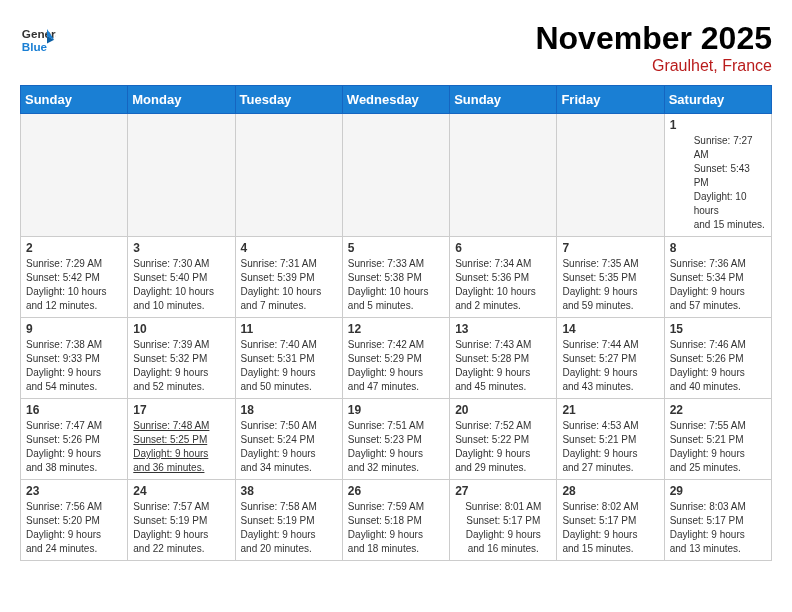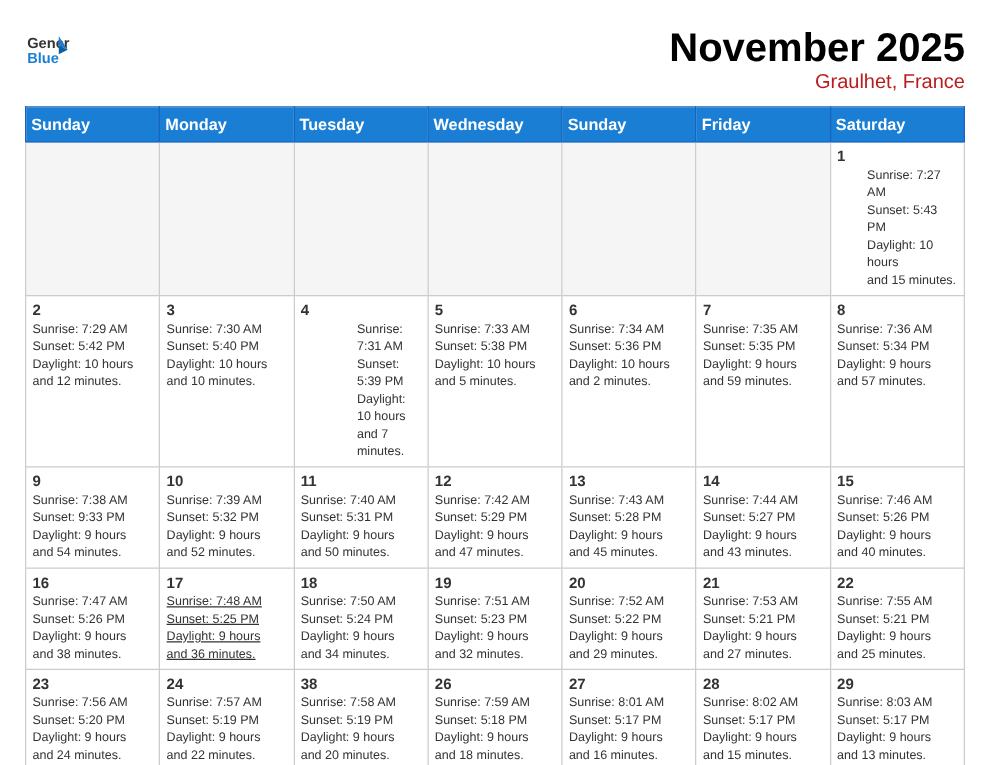--- a/index.html
+++ b/index.html
@@ -137,21 +137,21 @@
         </td>
         <td>
           <span class="day-num">3</span>
           <div class="cell-info" style="white-space: pre-line;">Sunrise: 7:30 AM
 Sunset: 5:40 PM
 Daylight: 10 hours
 and 10 minutes.</div>
         </td>
         <td>
           <span class="day-num">4</span>
-          <div class="cell-info" style="white-space: pre-line; margin-left: 45px;">Sunrise: 7:31 AM
+          <div class="cell-info" style="white-space: pre-line;">Sunrise: 7:31 AM
 Sunset: 5:39 PM
 Daylight: 10 hours
 and 7 minutes.</div>
         </td>
         <td>
           <span class="day-num">5</span>
           <div class="cell-info" style="white-space: pre-line;">Sunrise: 7:33 AM
 Sunset: 5:38 PM
 Daylight: 10 hours
 and 5 minutes.</div>
@@ -260,21 +260,21 @@
         </td>
         <td>
           <span class="day-num">20</span>
           <div class="cell-info" style="white-space: pre-line;">Sunrise: 7:52 AM
 Sunset: 5:22 PM
 Daylight: 9 hours
 and 29 minutes.</div>
         </td>
         <td>
           <span class="day-num">21</span>
-          <div class="cell-info" style="white-space: pre-line;">Sunrise: 7:53 AM
+          <div class="cell-info" style="white-space: pre-line;">Sunrise: 4:53 AM
 Sunset: 5:21 PM
 Daylight: 9 hours
 and 27 minutes.</div>
         </td>
         <td>
           <span class="day-num">22</span>
           <div class="cell-info" style="white-space: pre-line;">Sunrise: 7:55 AM
 Sunset: 5:21 PM
 Daylight: 9 hours
 and 25 minutes.</div>
@@ -304,21 +304,21 @@
         </td>
         <td>
           <span class="day-num">26</span>
           <div class="cell-info" style="white-space: pre-line;">Sunrise: 7:59 AM
 Sunset: 5:18 PM
 Daylight: 9 hours
 and 18 minutes.</div>
         </td>
         <td>
           <span class="day-num">27</span>
-          <div class="cell-info" style="white-space: pre-line;">Sunrise: 8:01 AM
+          <div class="cell-info" style="white-space: pre-line; text-align: center;">Sunrise: 8:01 AM
 Sunset: 5:17 PM
 Daylight: 9 hours
 and 16 minutes.</div>
         </td>
         <td>
           <span class="day-num">28</span>
           <div class="cell-info" style="white-space: pre-line;">Sunrise: 8:02 AM
 Sunset: 5:17 PM
 Daylight: 9 hours
 and 15 minutes.</div>

